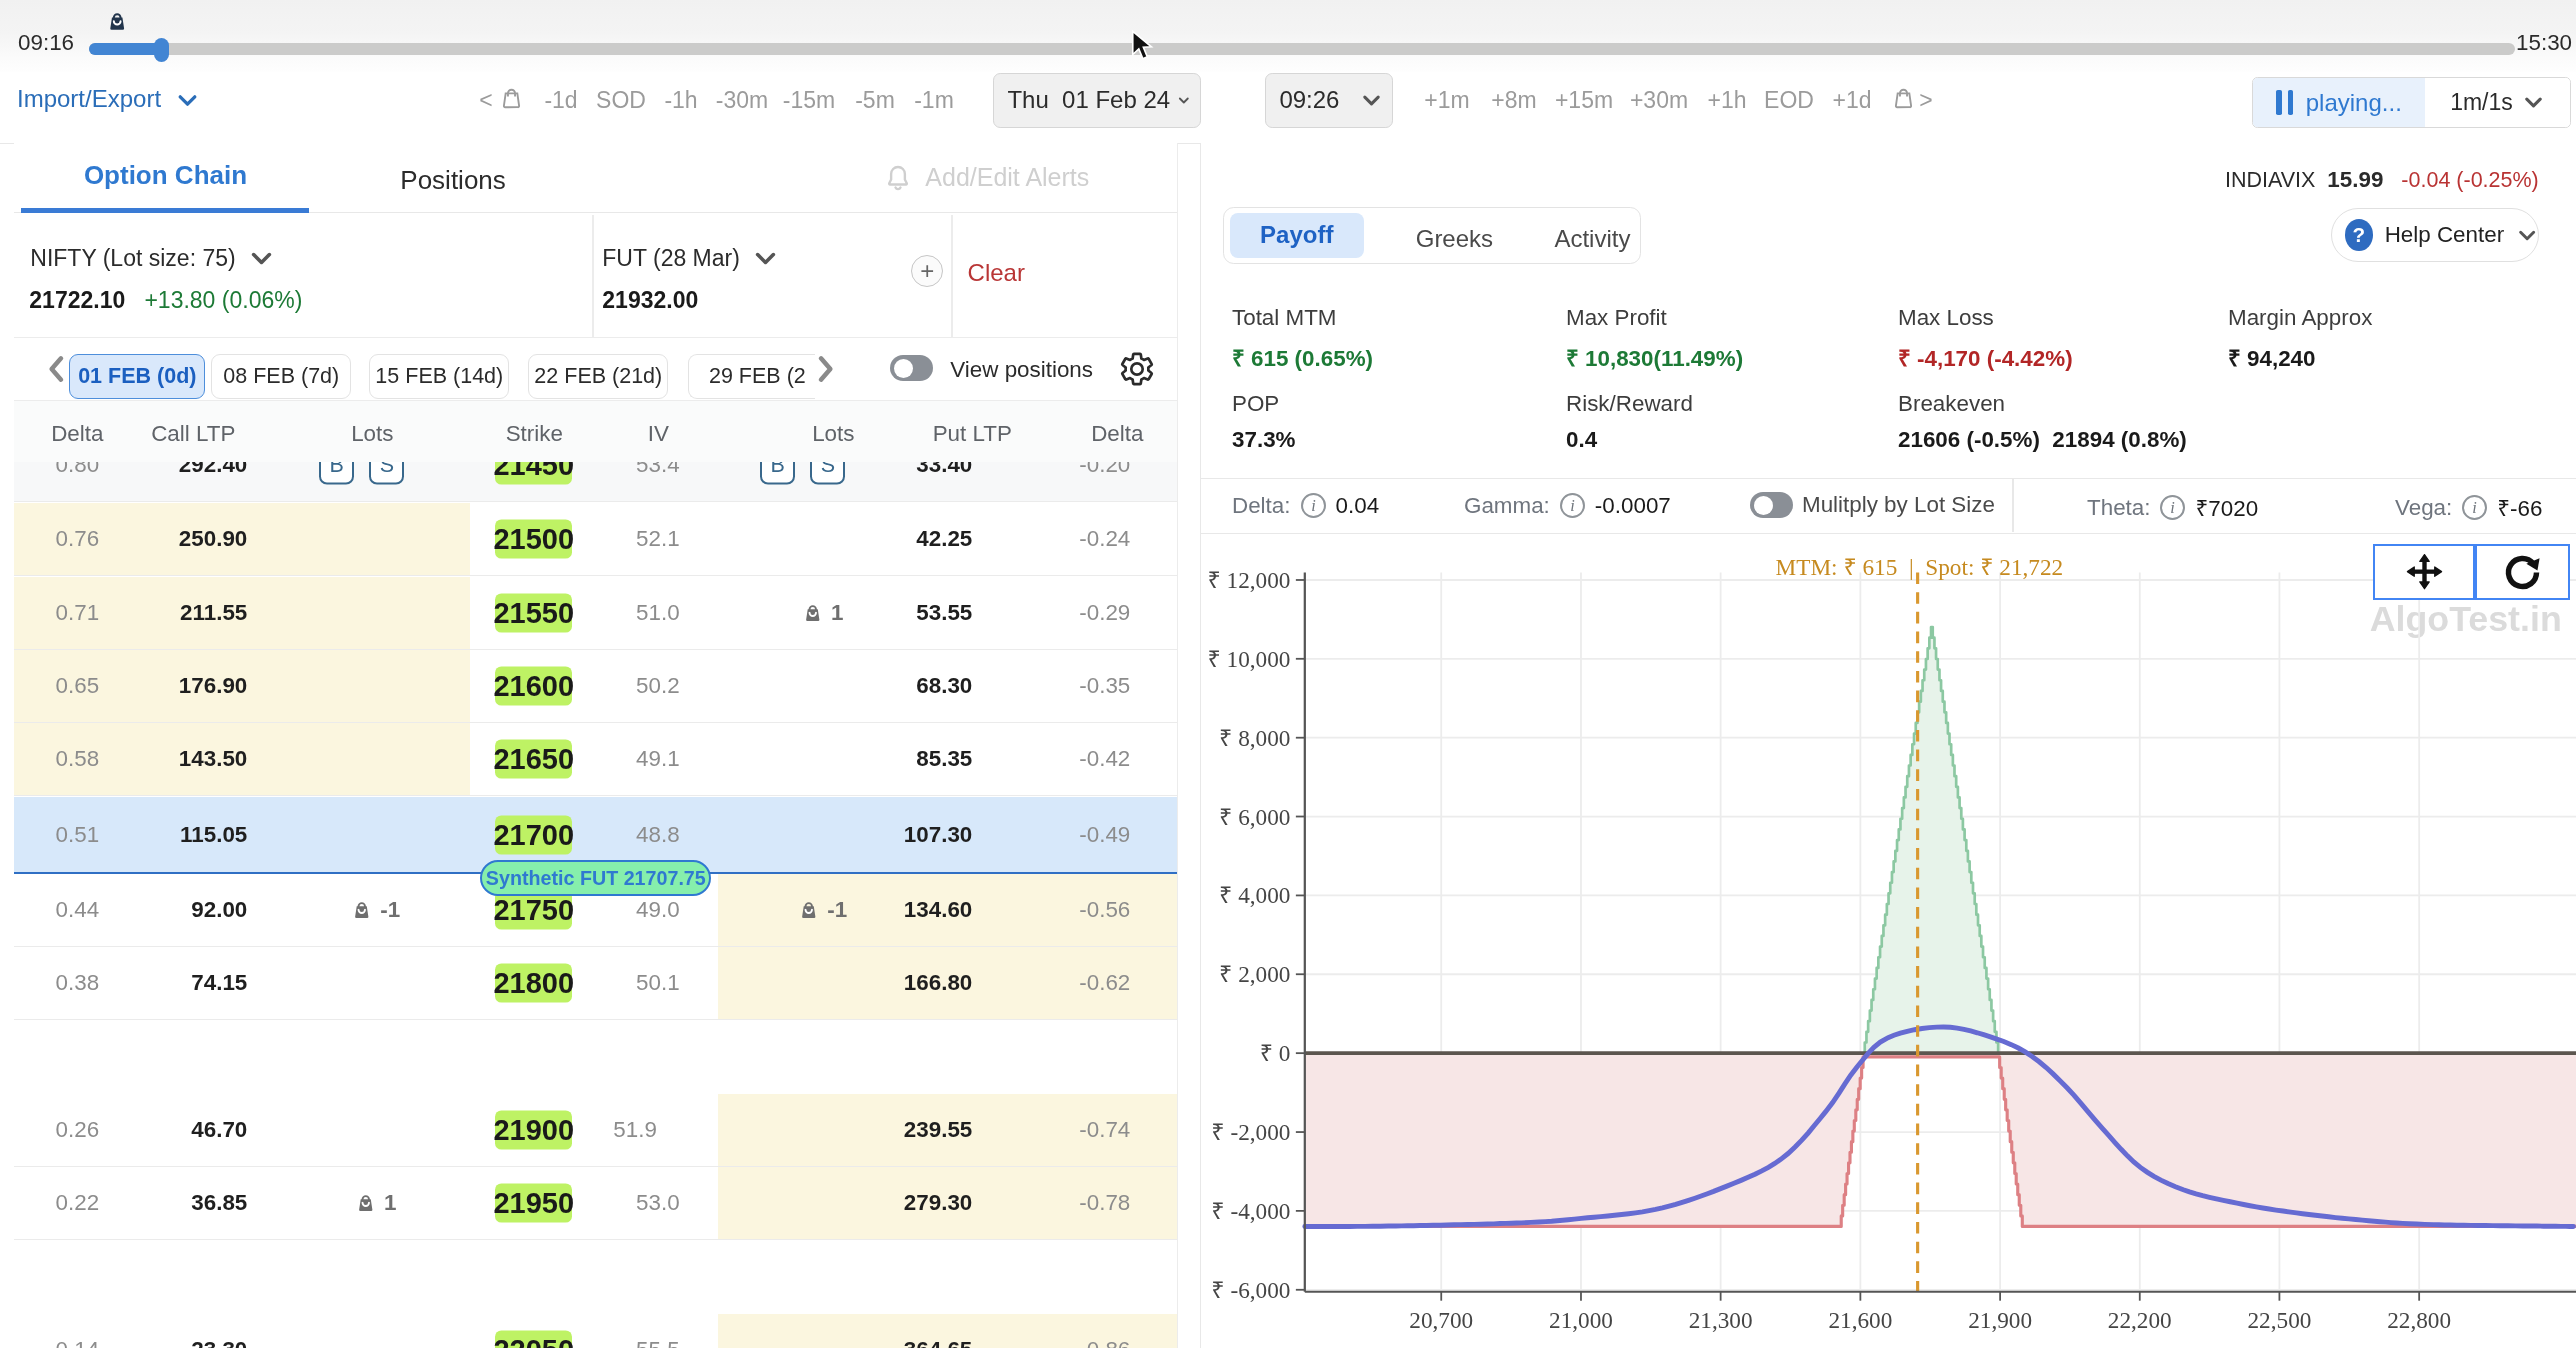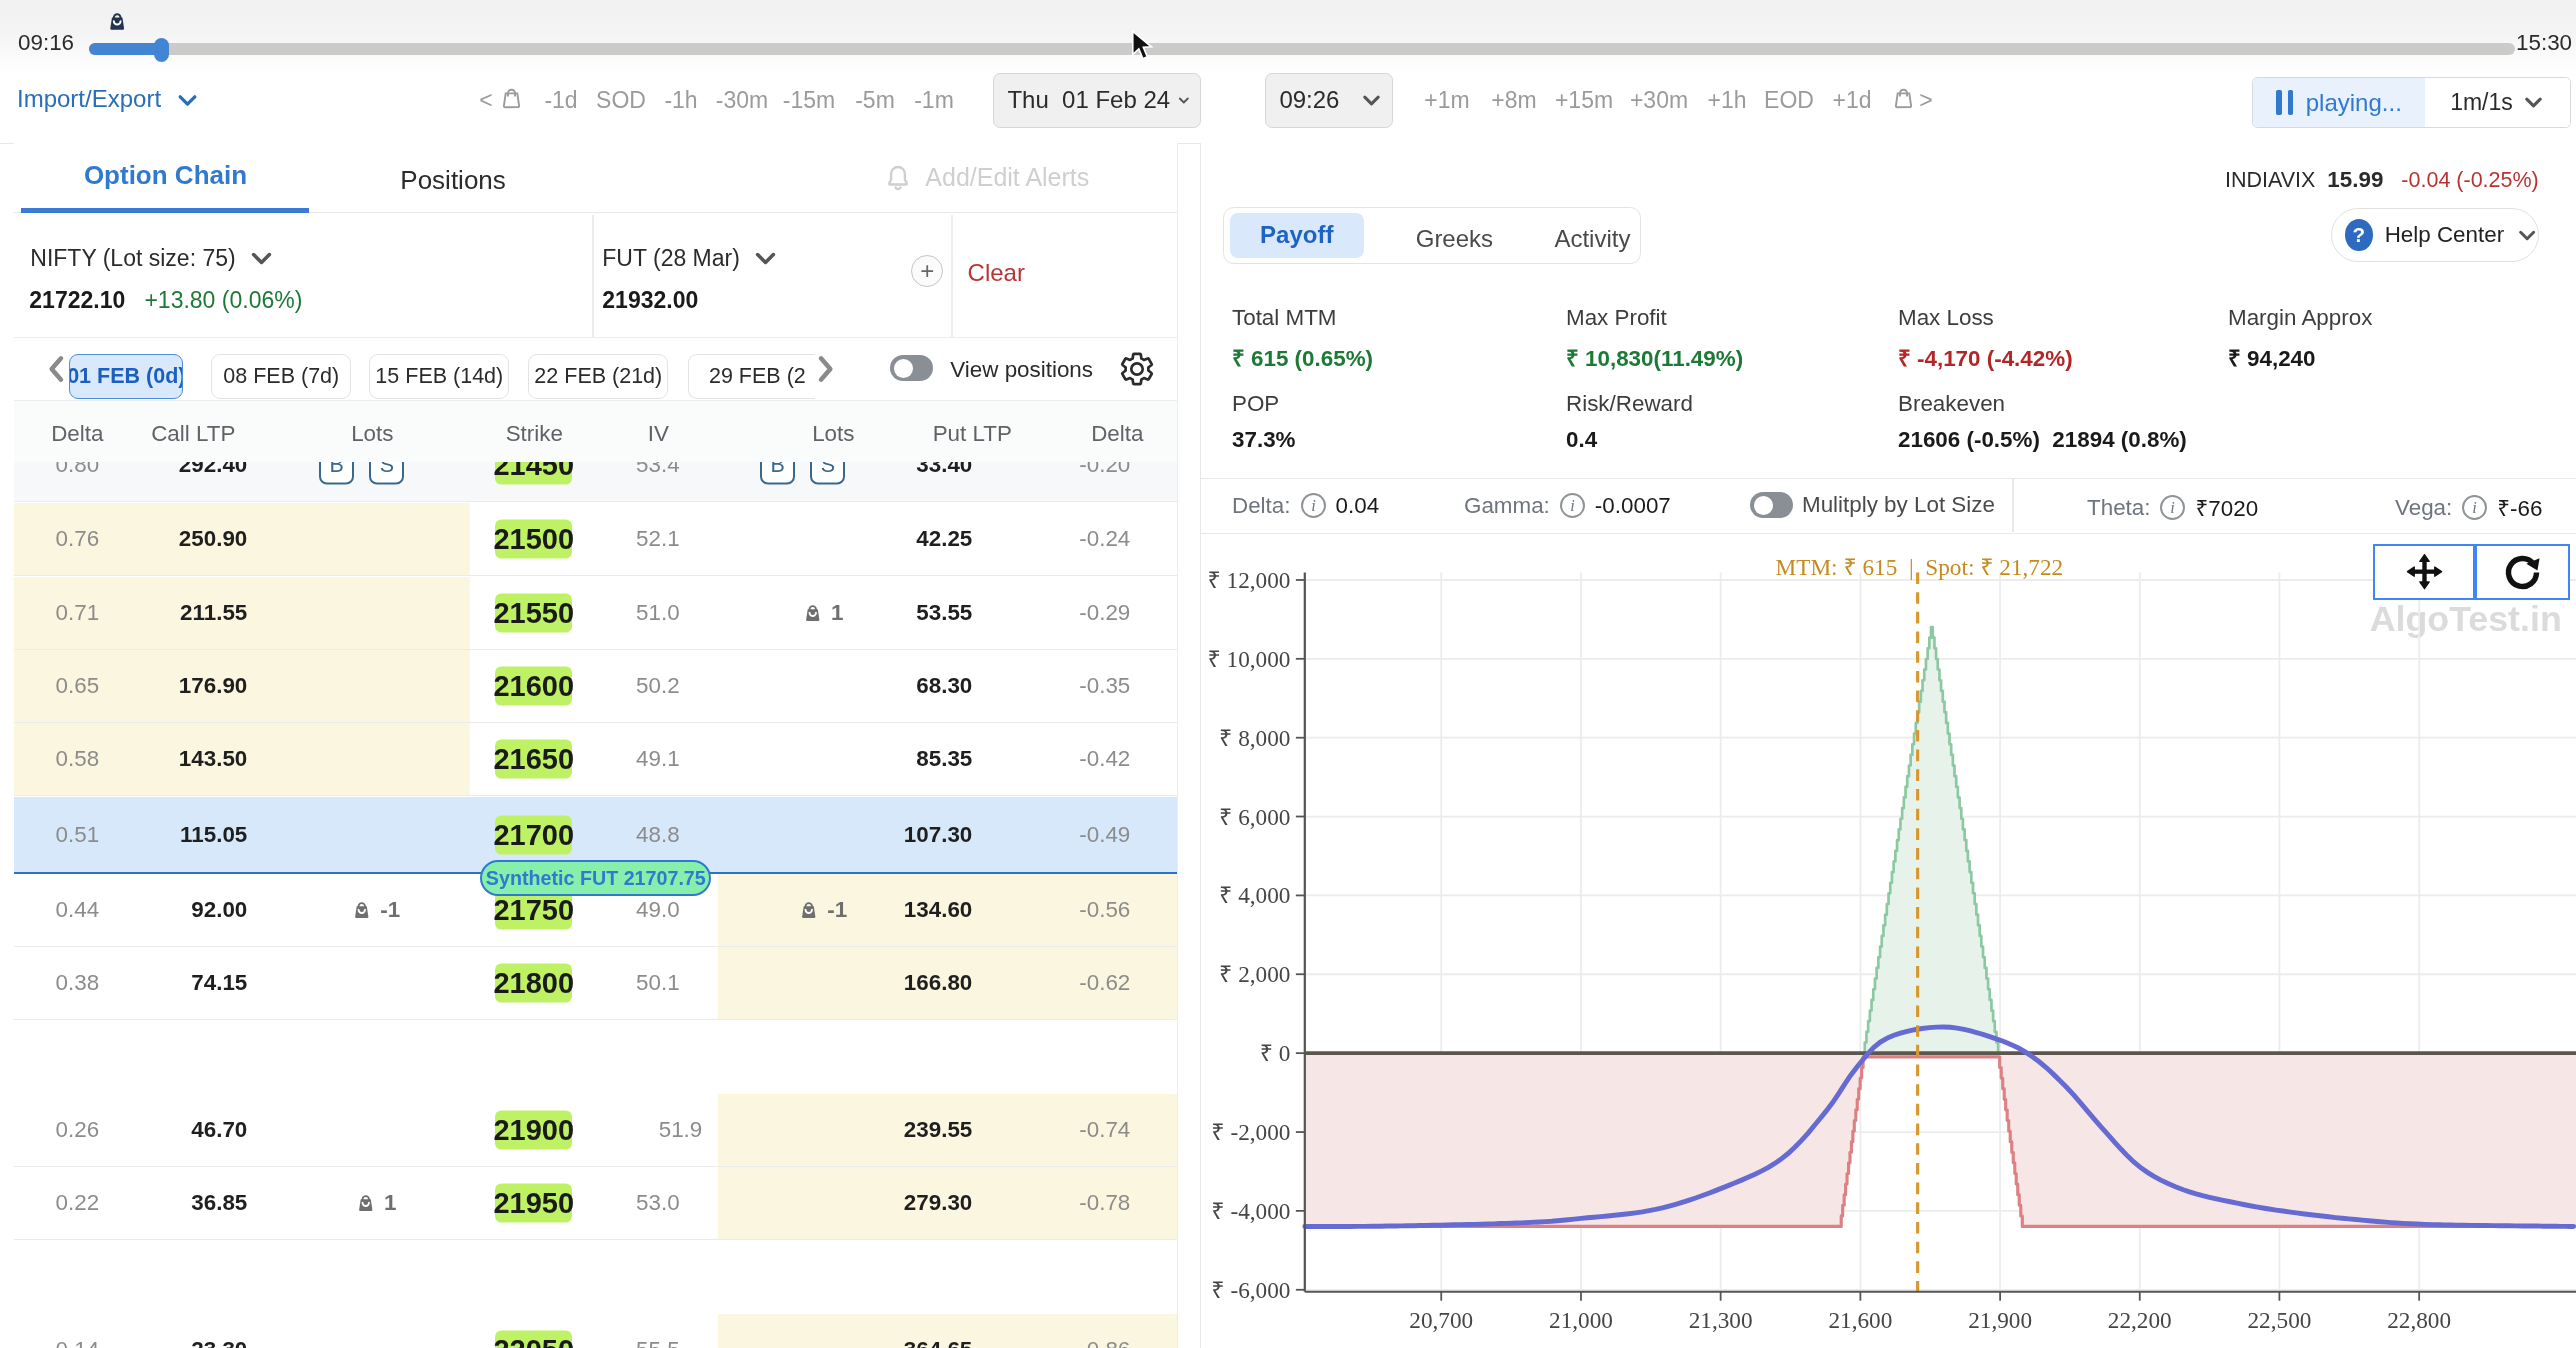--- a/index.html
+++ b/index.html
@@ -265,21 +265,21 @@
         <span class="cell lots" style="left:737px;width:143px"></span>
         <span class="cell bld" style="left:814px;width:144px;text-align:right">166.80</span>
         <span class="cell gdim" style="left:1046px;width:89px;text-align:center">-0.62</span>
       </div>
       <div class="row" style="top:951px;height:73px">
         <div class="ybg" style="left:704px;width:460px"></div>
         <span class="cell gdim" style="left:27px;width:72px;text-align:center">0.26</span>
         <span class="cell bld" style="left:89px;width:144px;text-align:right">46.70</span>
         <span class="cell lots" style="left:290px;width:143px"></span>
         <span class="strikechip">21900</span>
-        <span class="cell gdim" style="left:599px;width:89px;text-align:right">51.9</span>
+        <span class="cell gdim" style="left:599px;width:89px;text-align:left">51.9</span>
         <span class="cell lots" style="left:737px;width:143px"></span>
         <span class="cell bld" style="left:814px;width:144px;text-align:right">239.55</span>
         <span class="cell gdim" style="left:1046px;width:89px;text-align:center">-0.74</span>
       </div>
       <div class="row" style="top:1024px;height:73px">
         <div class="ybg" style="left:704px;width:460px"></div>
         <span class="cell gdim" style="left:27px;width:72px;text-align:center">0.22</span>
         <span class="cell bld" style="left:89px;width:144px;text-align:right">36.85</span>
         <span class="cell lots" style="left:290px;width:143px">
           <span class="lotbag">
@@ -338,21 +338,21 @@
     <span class="l1" style="left:588px">FUT (28 Mar) <svg width="27" height="27" viewBox="0 0 24 24">
           <path d="M5 8.5 L12 15.5 L19 8.5" fill="none" stroke="#555" stroke-width="3.2" stroke-linecap="round" stroke-linejoin="round"></path>
         </svg></span>
     <span class="l2" style="left:588px">21932.00</span>
     <div class="plusbtn">+</div>
     <span class="clear">Clear</span>
   </div>
   <span class="abs" style="left:27px;top:210px"><svg width="32" height="32" viewBox="0 0 24 24">
         <path d="M15 4 L8 12 L15 20" fill="none" stroke="#8a8a8a" stroke-width="3.4" stroke-linecap="round" stroke-linejoin="round"></path>
       </svg></span>
-  <div class="chip chipsel" style="left:55px;width:114px"><b>01 FEB</b>&nbsp;(0d)</div>
+  <div class="chip chipsel" style="left:55px;width:136px"><b>01 FEB</b>&nbsp;(0d)</div>
   <div class="chip" style="left:197px;width:140px">08 FEB (7d)</div>
   <div class="chip" style="left:355px;width:140px">15 FEB (14d)</div>
   <div class="chip" style="left:514px;width:140px">22 FEB (21d)</div>
   <div class="chip" style="left:674px;width:127px;justify-content:flex-start;padding-left:19.7px;border-right:none;border-radius:9px 0 0 9px">29 FEB (2</div>
   <span class="abs" style="left:795px;top:210px"><svg width="32" height="32" viewBox="0 0 24 24">
         <path d="M9 4 L16 12 L9 20" fill="none" stroke="#8a8a8a" stroke-width="3.4" stroke-linecap="round" stroke-linejoin="round"></path>
       </svg></span>
   <div class="abs toggle" style="left:876px;top:212px">
       <i></i>
     </div>

